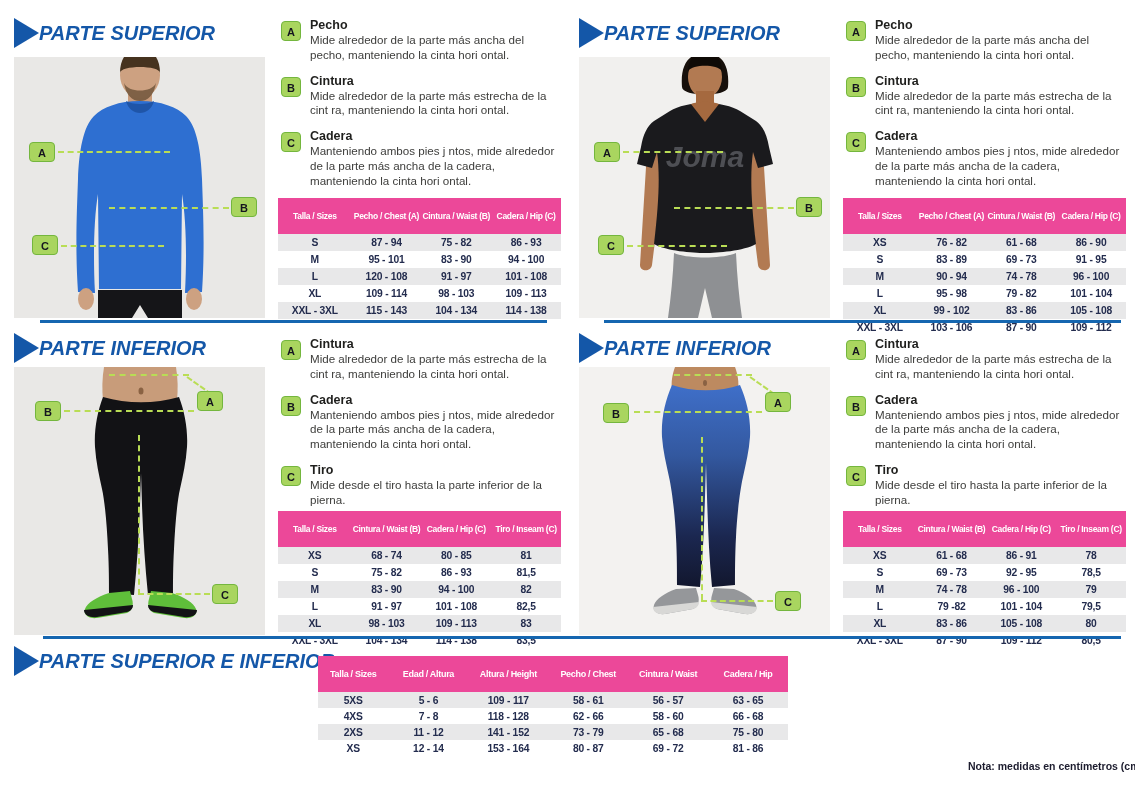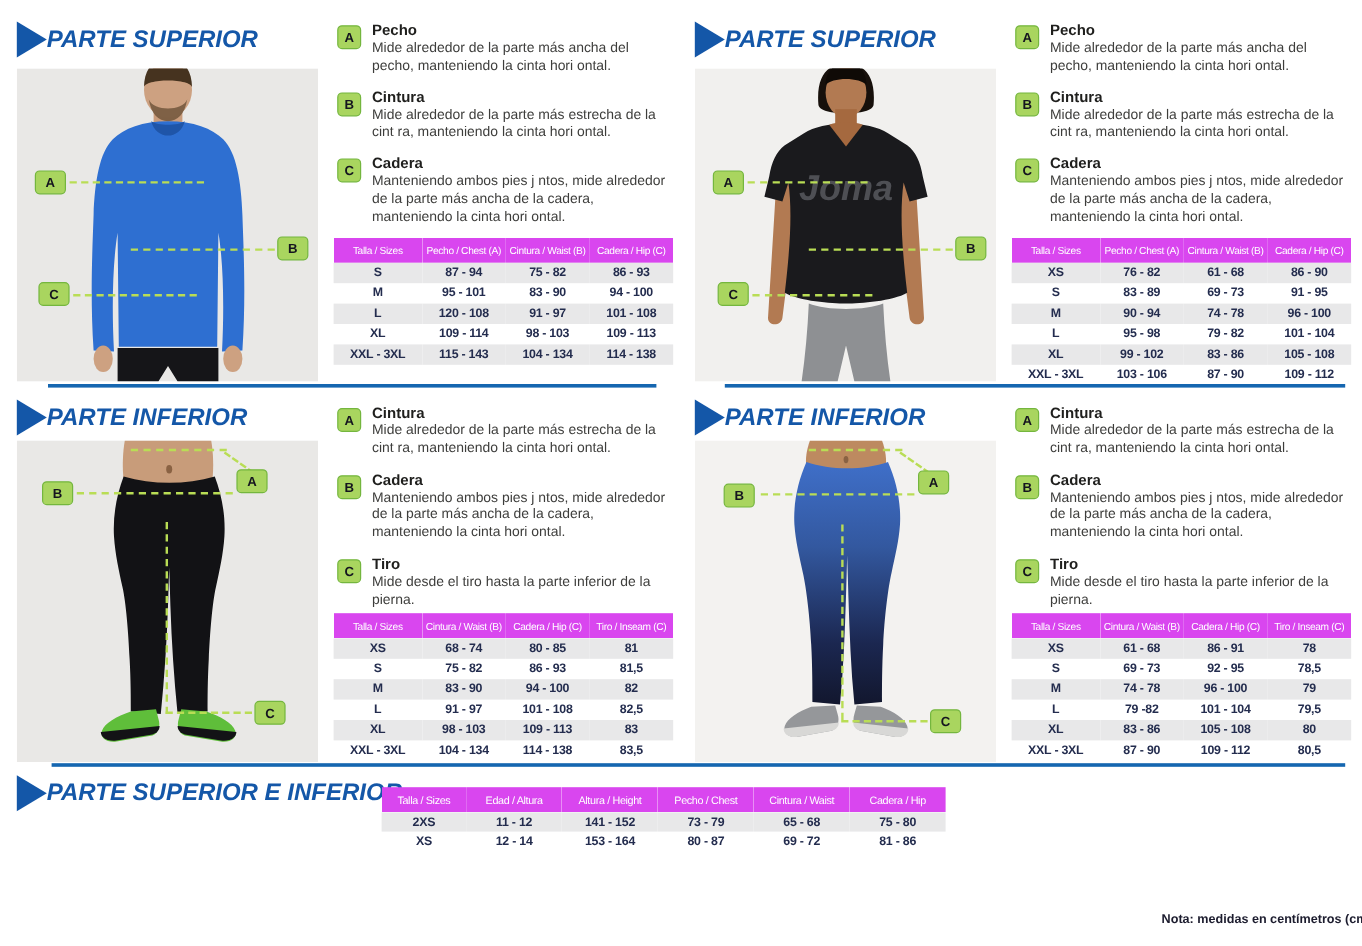--- a/index.html
+++ b/index.html
@@ -29,21 +29,21 @@
 
   .measures{position:absolute;width:283px;display:flex;flex-direction:column;gap:11px;}
   .measure{display:flex;gap:9px;}
   .mbadge{flex:0 0 20px;width:20px;height:20px;margin-top:3px;background:#a9d55f;border:1px solid #74b63e;border-radius:4px;
     font-weight:bold;font-size:11px;line-height:20px;text-align:center;color:#15151f;box-sizing:border-box;}
   .mtext{width:250px;}
   .mname{font-weight:bold;font-size:12.5px;color:#1f1f1d;margin-bottom:1px;}
   .mdesc{font-size:11.6px;line-height:14.8px;color:#3d3d3b;}
 
   table.size-table{position:absolute;border-collapse:collapse;table-layout:fixed;width:283px;}
-  table.size-table th{background:#d946ef;color:#ffffff;font-weight:normal;font-size:8.5px;letter-spacing:-0.3px;height:21px;padding:0;white-space:nowrap;overflow:hidden;}
+  table.size-table th{background:#ec4899;color:#ffffff;font-weight:bold;font-size:8.5px;letter-spacing:-0.3px;height:36px;padding:0;white-space:nowrap;overflow:hidden;}
   table.size-table th:first-child{width:26%;}
   table.size-table td{font-weight:bold;font-size:10.3px;letter-spacing:-0.2px;color:#232c4e;text-align:center;height:17px;padding:0;white-space:nowrap;}
   table.size-table tbody tr:nth-child(odd) td{background:#e8e8e9;}
 
   table.kids-table{width:470px;}
   table.kids-table th{font-size:9px;}
   table.kids-table th:first-child{width:15%;}
   table.kids-table td{height:16px;}
 
   .divider{position:absolute;height:3px;background:#1566b0;}
@@ -474,20 +474,36 @@
           <th>Talla / Sizes</th>
           <th>Edad / Altura</th>
           <th>Altura / Height</th>
           <th>Pecho / Chest</th>
           <th>Cintura / Waist</th>
           <th>Cadera / Hip</th>
         </tr>
       </thead>
       <tbody>
         <tr>
+          <td>5XS</td>
+          <td>5 - 6</td>
+          <td>109 - 117</td>
+          <td>58 - 61</td>
+          <td>56 - 57</td>
+          <td>63 - 65</td>
+        </tr>
+        <tr>
+          <td>4XS</td>
+          <td>7 - 8</td>
+          <td>118 - 128</td>
+          <td>62 - 66</td>
+          <td>58 - 60</td>
+          <td>66 - 68</td>
+        </tr>
+        <tr>
           <td>2XS</td>
           <td>11 - 12</td>
           <td>141 - 152</td>
           <td>73 - 79</td>
           <td>65 - 68</td>
           <td>75 - 80</td>
         </tr>
         <tr>
           <td>XS</td>
           <td>12 - 14</td>

